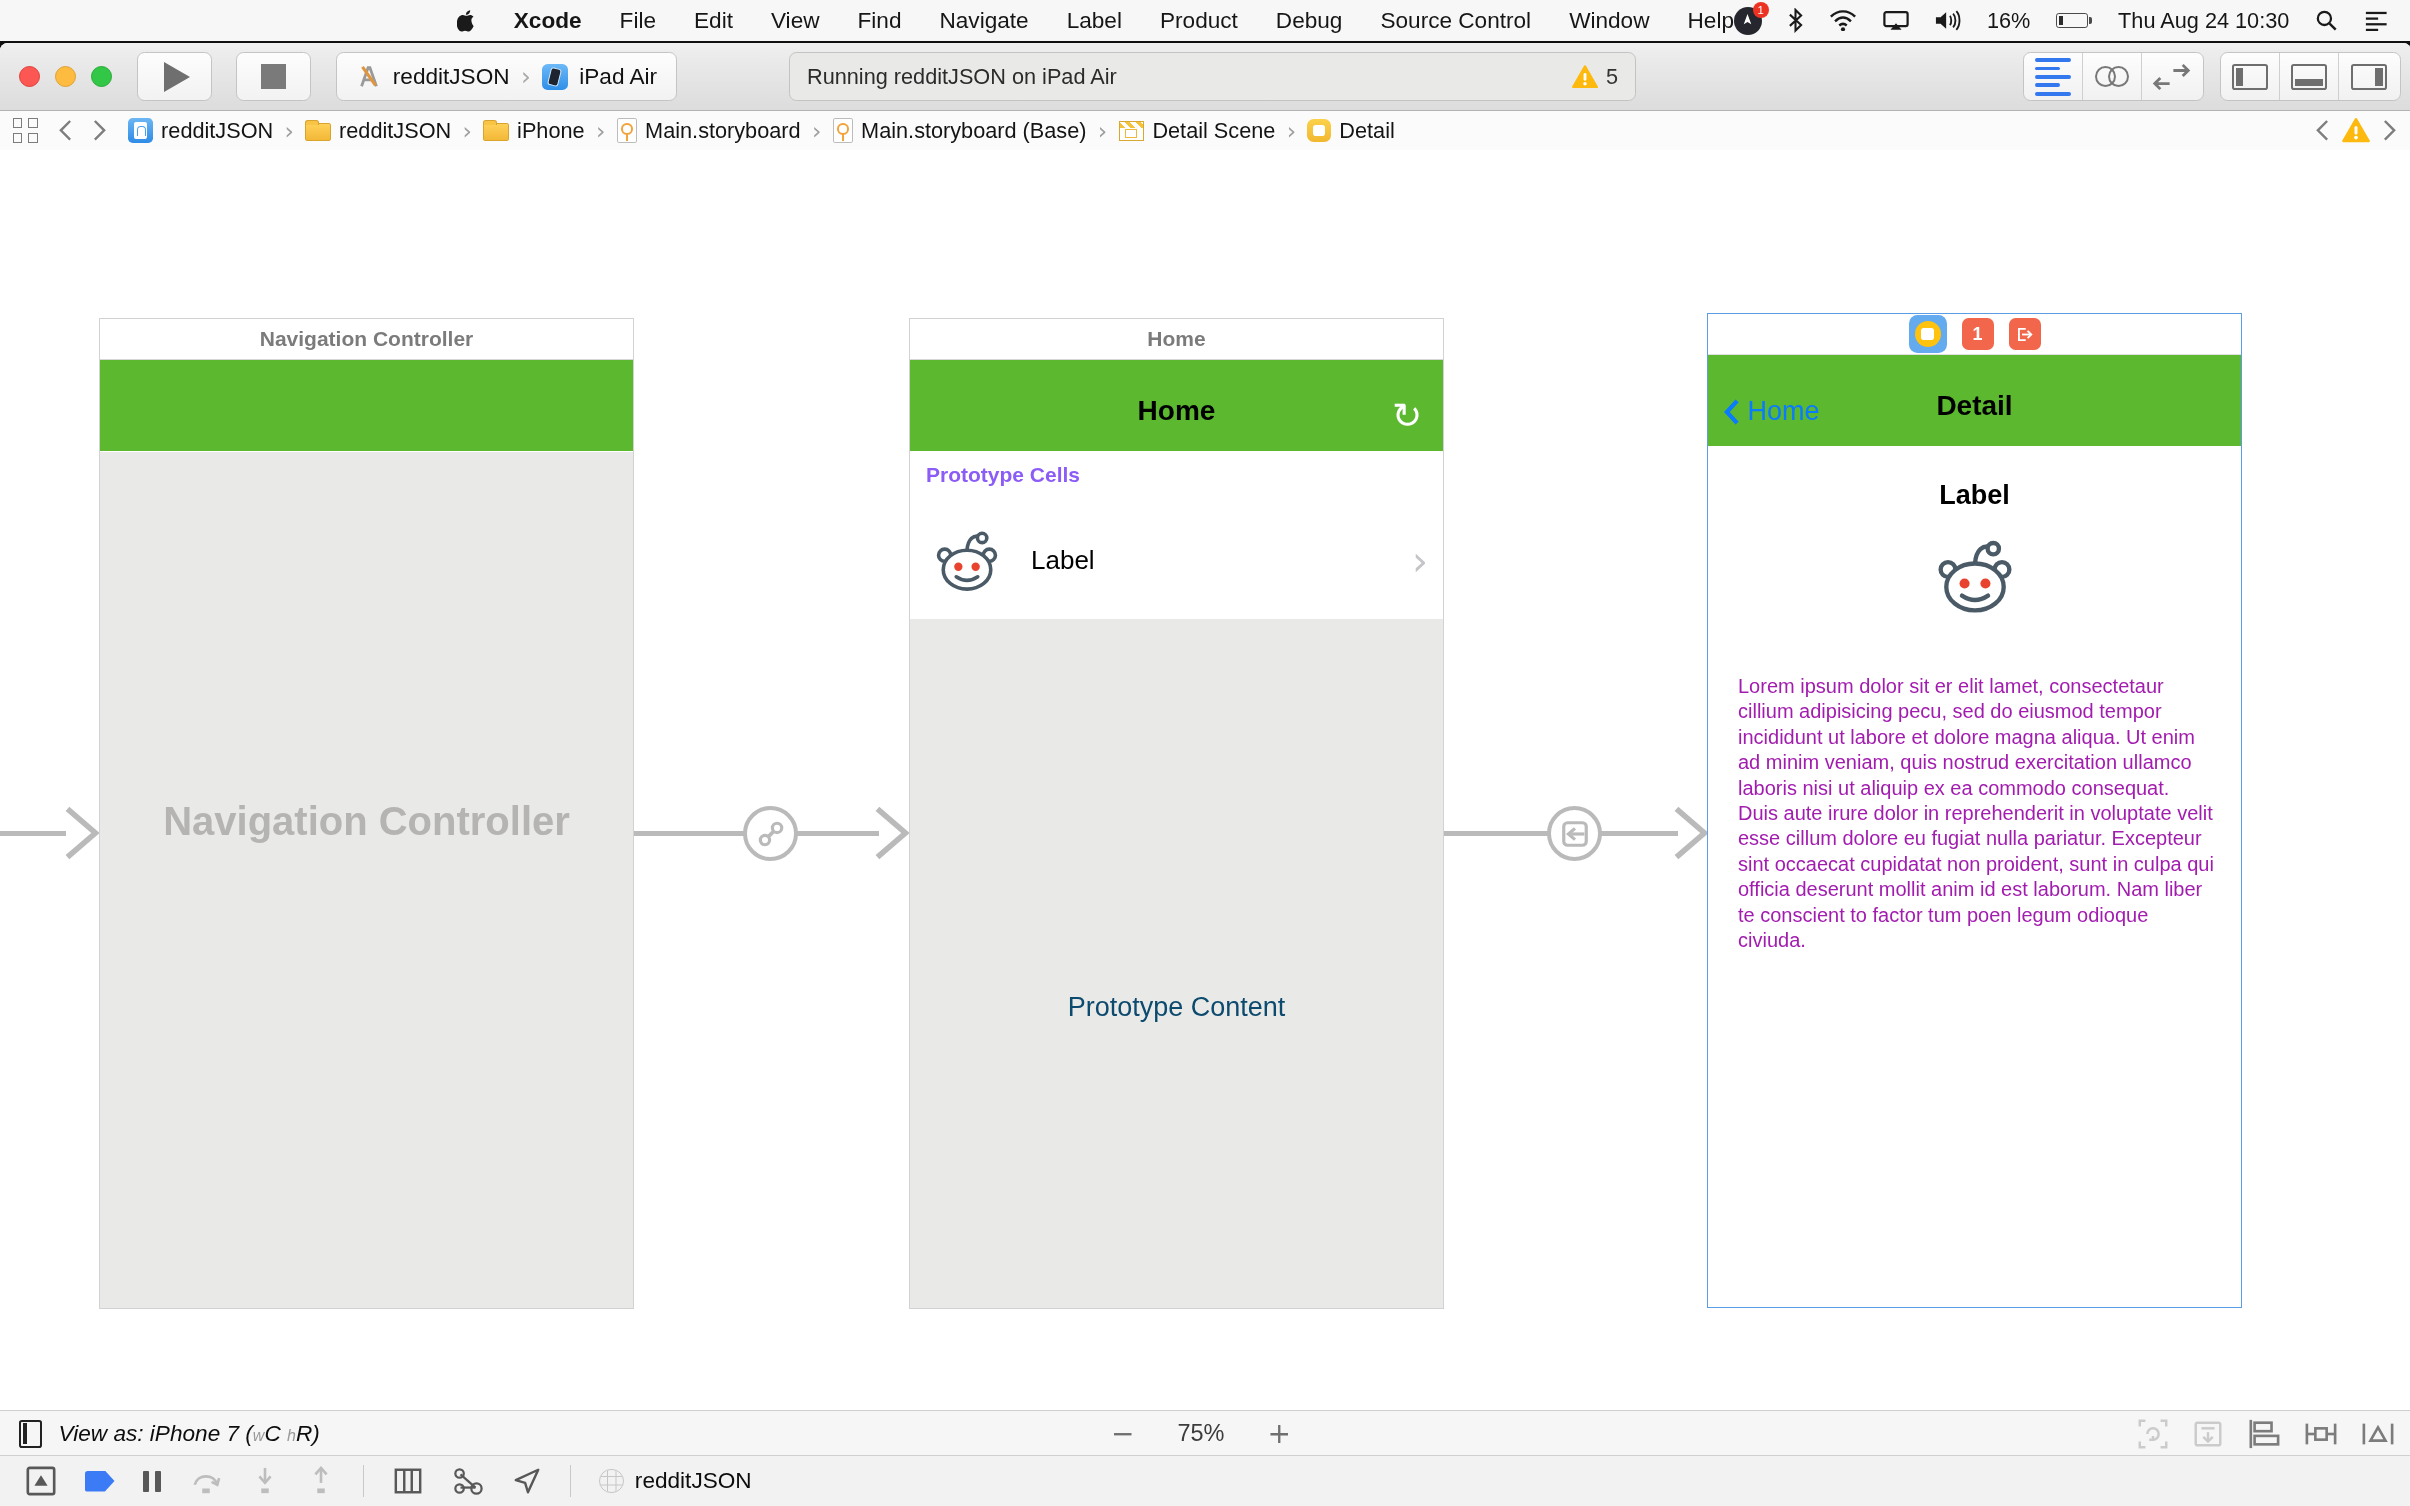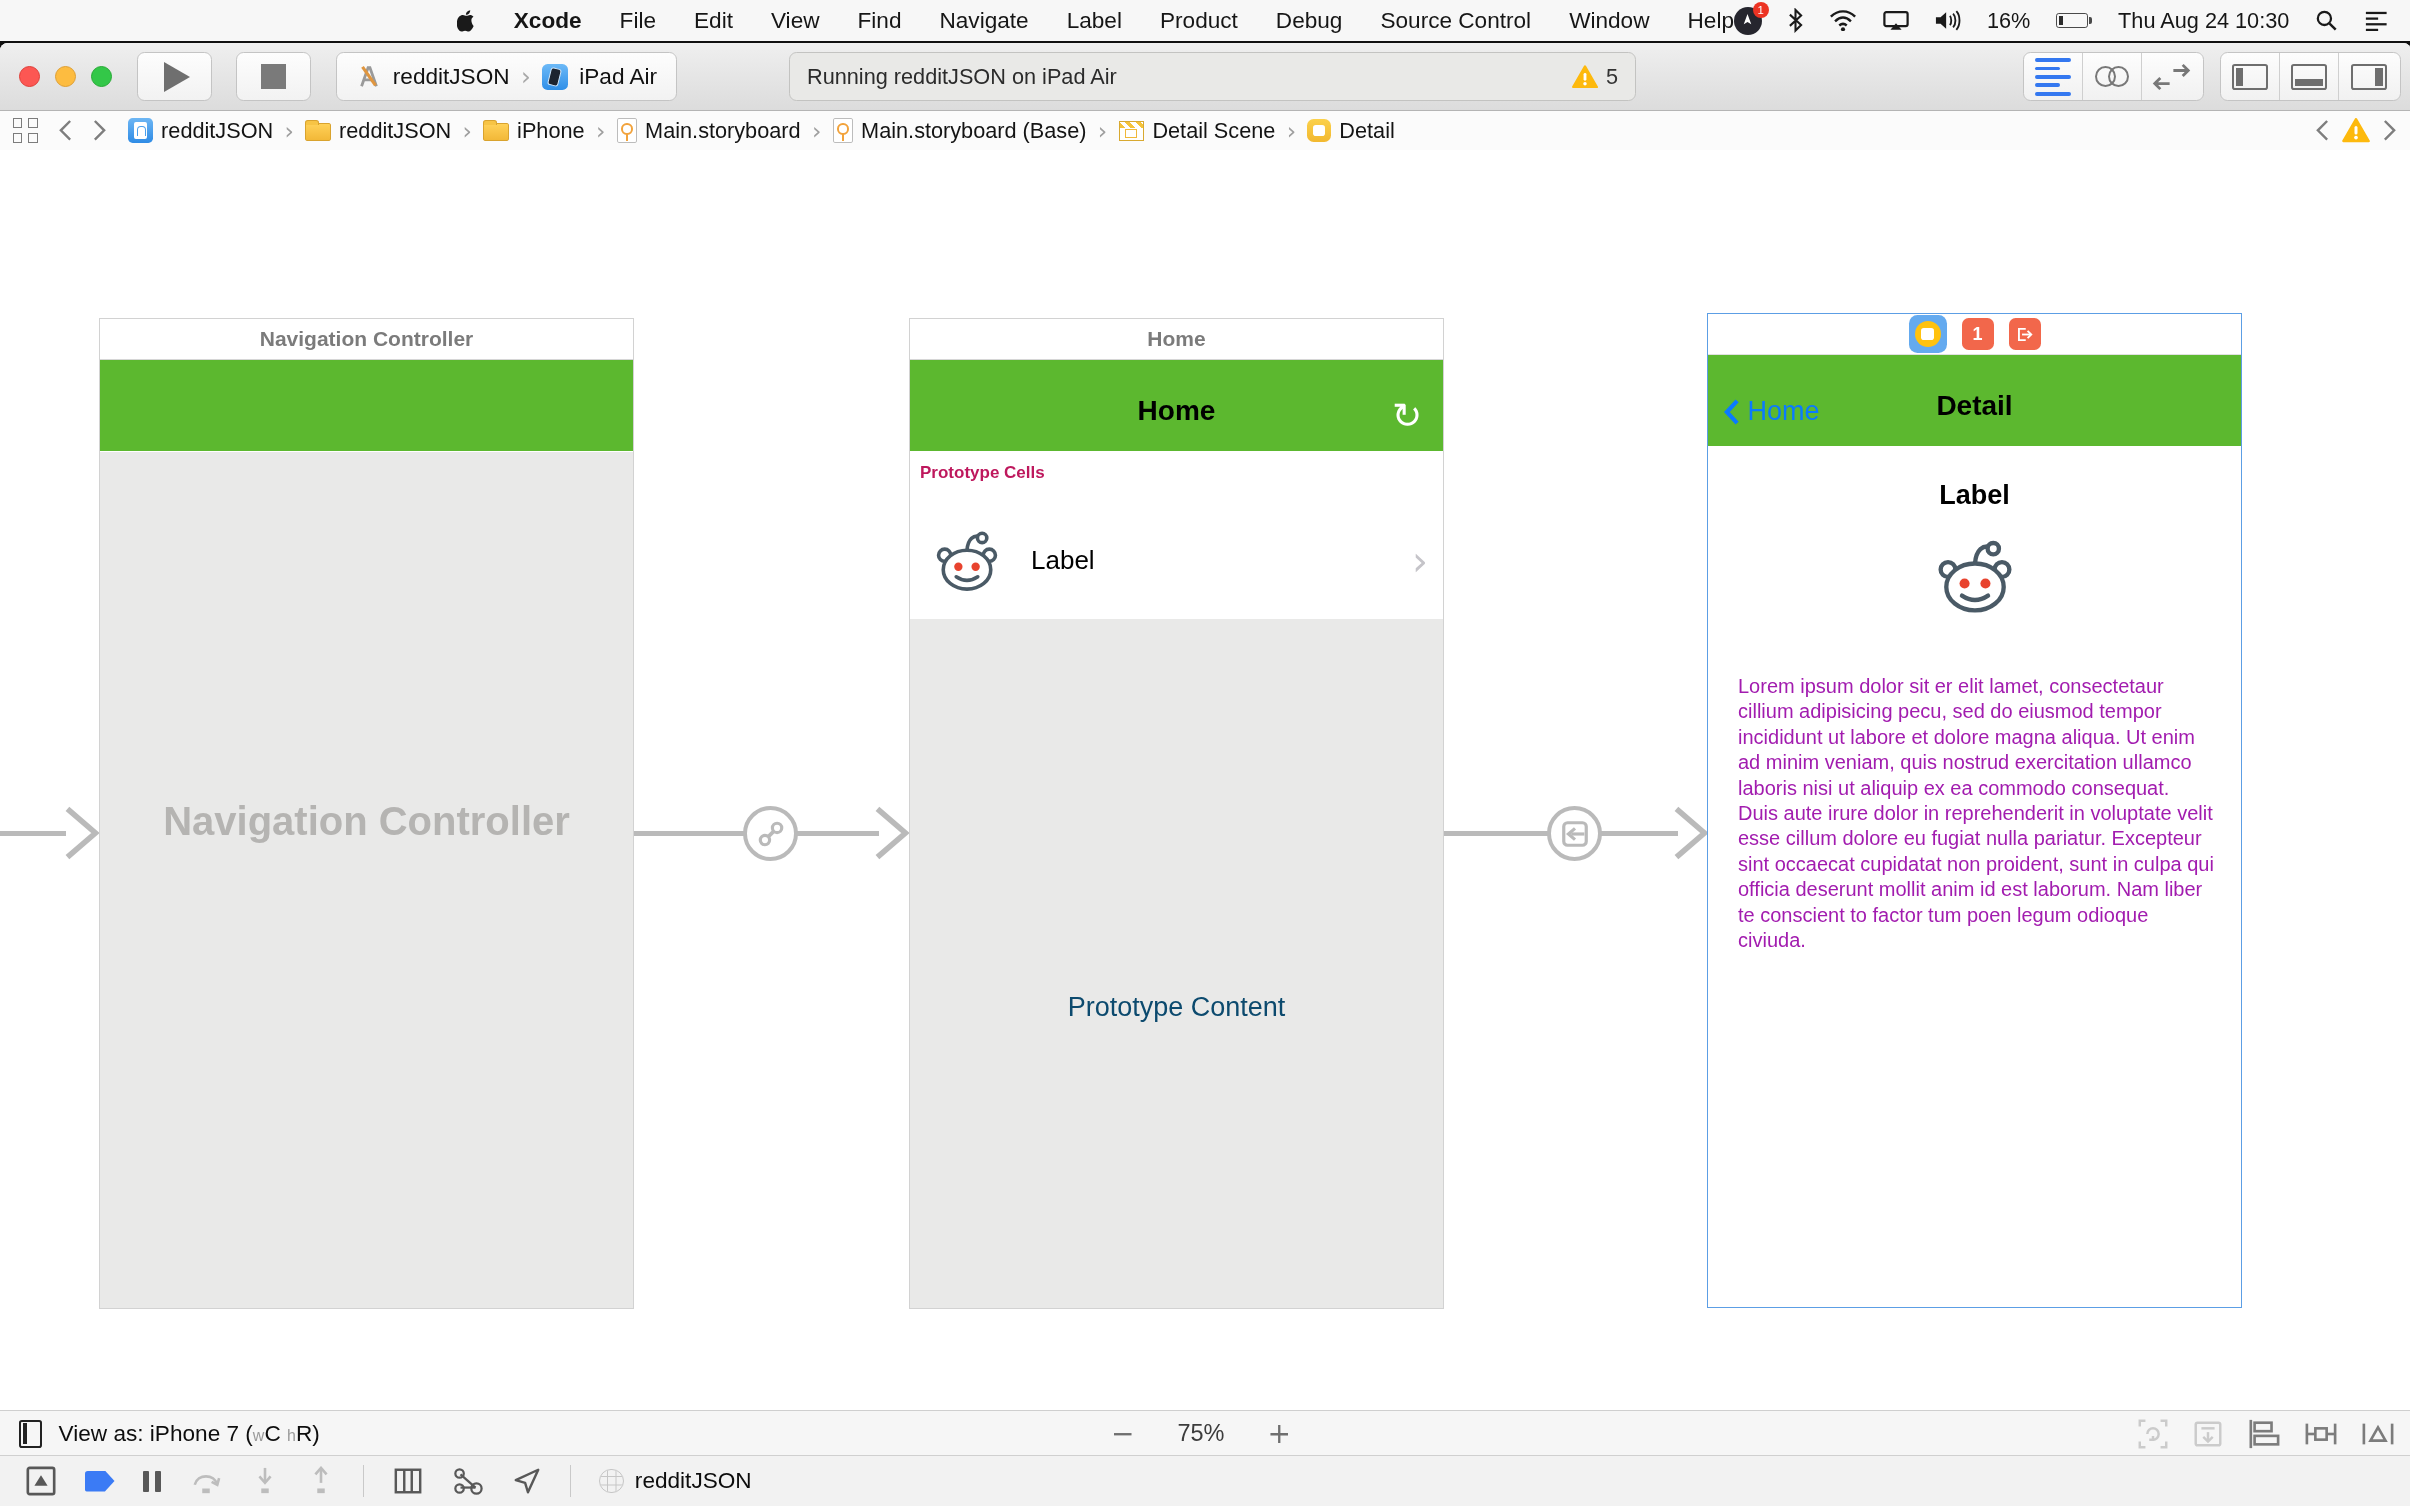--- a/index.html
+++ b/index.html
@@ -111,21 +111,21 @@
   .dock-title { font-size:21px; font-weight:bold; color:#7b7b7b; }
   .navgreen { height:91px; background:#5cb82f; position:relative; display:flex; align-items:flex-end; }
   .scene-body-gray { position:absolute; left:0; right:0; bottom:0; background:#e9e9e8; }
   .big-ph-title { position:absolute; width:100%; text-align:center; font-size:40px; font-weight:bold; color:#b5b4b2; }
   .ph-sub { position:absolute; width:100%; text-align:center; font-size:27px; color:#0c4a6e; }
 
   .nav-title { position:absolute; left:0; right:0; bottom:24.5px; text-align:center; font-size:28px; font-weight:bold; color:#000; }
   .refresh-gl { position:absolute; right:21px; bottom:15px; font-size:36px; color:#fff; font-family:"DejaVu Sans",sans-serif; }
 
   .cells-block { position:absolute; left:0; right:0; top:133px; height:168px; background:#fff; border-bottom:0.9px solid #cfcfcf; }
-  .proto-header { position:absolute; left:10px; top:11.3px; font-size:17px; font-weight:bold; color:#be185d; }
+  .proto-header { position:absolute; left:16px; top:11.3px; font-size:21px; font-weight:bold; color:#8b5cf6; }
   .cell-row { position:absolute; left:0; right:0; top:56px; height:105px; display:flex; align-items:center; }
   .cell-row .snoo { margin-left:21px; }
   .cell-label { font-size:26px; color:#000; margin-left:28px; }
   .cell-chev { margin-left:auto; margin-right:15px; font-size:40px; color:#c5c4c9; font-family:"DejaVu Sans",sans-serif; line-height:1; }
 
   .scene.selected { border:1.9px solid #5c9ee5; }
   .dock-icons { height:41px; background:#fff; border-bottom:0.9px solid #e0e0e0; display:flex; align-items:center; justify-content:center; gap:15px; }
   .dock-vc { width:38px; height:38px; border-radius:8.5px; background:#64aaef; display:flex; align-items:center; justify-content:center; }
   .dock-vc i { width:26px; height:26px; border-radius:50%; background:#ffc20e; display:flex; align-items:center; justify-content:center; }
   .dock-vc i b { width:12.2px; height:12.2px; background:#fff; border-radius:2.8px; display:block; }
@@ -143,21 +143,21 @@
   .sg-line { position:absolute; height:4.7px; background:#bababa; top:681px; }
   .sg-circle { position:absolute; top:656px; width:55px; height:55px; border:4.7px solid #bababa; border-radius:50%;
                background:#fff; display:flex; align-items:center; justify-content:center; }
   .sg-arrow { position:absolute; top:653px; }
 
   
   .devicebar { position:absolute; left:0; right:0; top:1367px; height:45px; background:#f6f6f6; border-top:0.9px solid #cfcfcf; }
   .va-group { position:absolute; left:19px; top:0; height:45px; display:flex; align-items:center; gap:17px; }
   .va-dev-icn { width:22.6px; height:28px; border:2.8px solid #222; border-radius:2.8px; position:relative; }
   .va-dev-icn::before { content:""; position:absolute; left:1.9px; top:1.9px; bottom:1.9px; width:3.8px; background:#222; }
-  .va-text { font-size:22.6px; color:#0d0d0d; }
+  .va-text { font-size:22.6px; color:#0d0d0d;font-style:italic; }
   .va-text .sc { font-size:16px; color:#9a9a9a; }
   .zoom-group { position:absolute; left:1111px; top:0; height:45px; display:flex; align-items:center; gap:43px; }
   .zoom-btn { font-size:28px; color:#6f6f6f; font-family:"DejaVu Sans",sans-serif; }
   .zoom-val { font-size:23.5px; color:#3c3c3c; }
   .al-group { position:absolute; right:15px; top:0; height:45px; display:flex; align-items:center; gap:21px; }
   .al-group svg { display:block; }
 
   .debugbar { position:absolute; left:0; right:0; top:1412px; height:51px; background:#f2f2f2; border-top:0.9px solid #d0d0d0;
               display:flex; align-items:center; gap:28px; padding-left:24.5px; }
   .db-div { width:0.9px; height:32px; background:#c9c9c9; }

